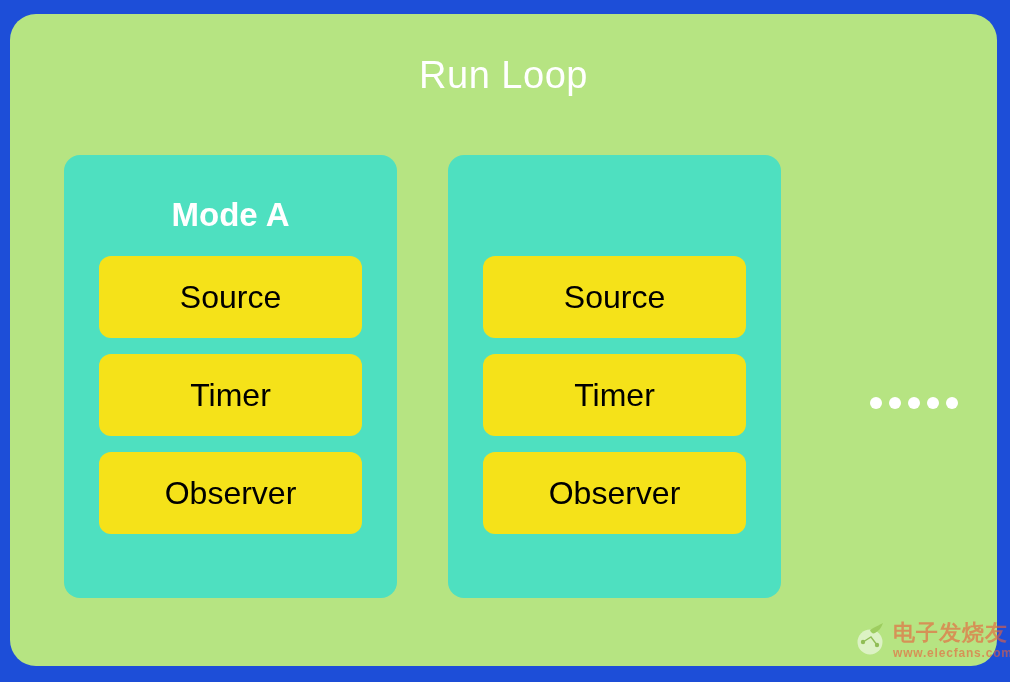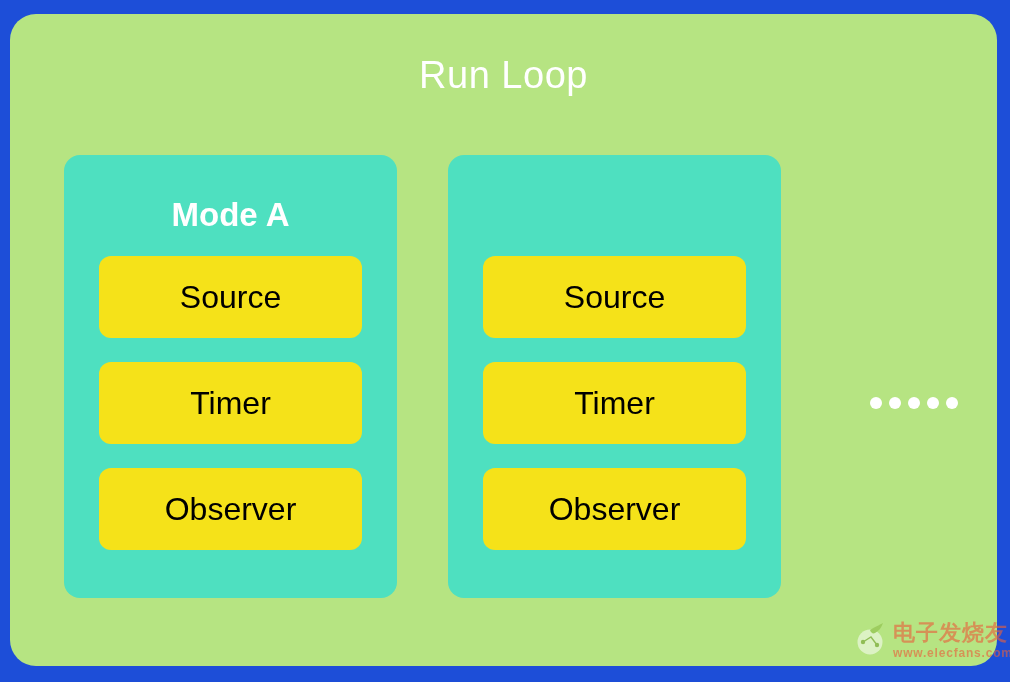--- a/index.html
+++ b/index.html
@@ -84,21 +84,21 @@
     width: 263px;
   }
   .item-box {
     width: 263px;
     height: 82px;
     background: #f5e219;
     border-radius: 12px;
     display: flex;
     align-items: center;
     justify-content: center;
-    margin-bottom: 24px;
+    margin-bottom: 16px;
     box-sizing: border-box;
   }
   .item-box:last-child { margin-bottom: 12px; }
   .item-label {
     color: #000000;
     font-size: 32px;
     font-weight: normal;
     line-height: 1;
     user-select: none;
   }

